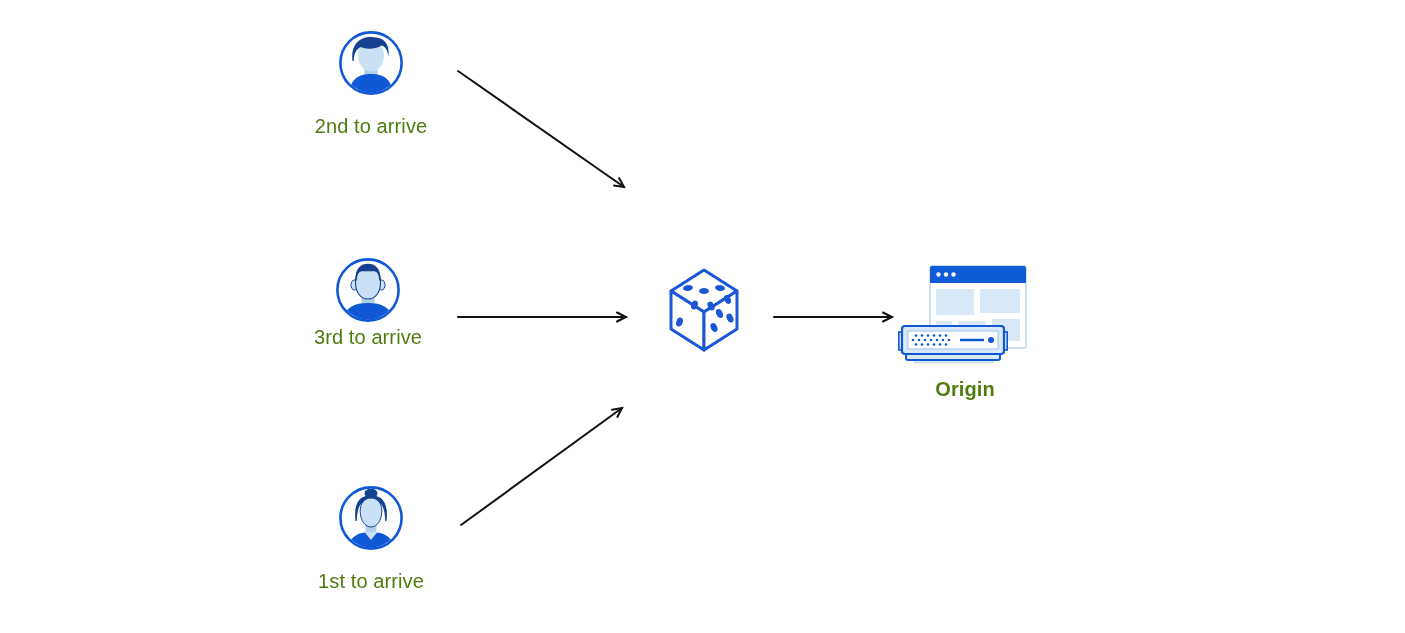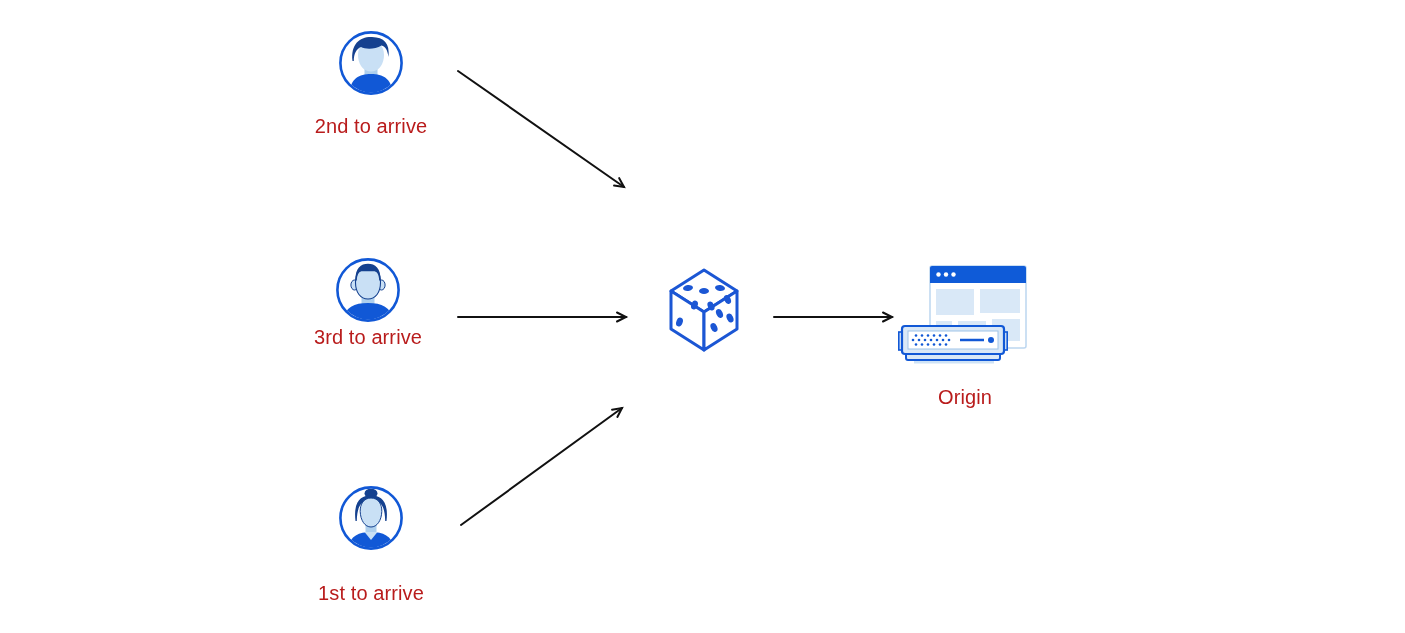--- a/index.html
+++ b/index.html
@@ -15,21 +15,21 @@
     background: #ffffff;
     overflow: hidden;
   }
   .abs { position: absolute; }
   .node-label {
     position: absolute;
     width: 160px;
     text-align: center;
     font-size: 20px;
     line-height: 22px;
-    color: #b91c1c;
+    color: #4d7c0f;
     letter-spacing: 0.1px;
   }
   .arrow-layer {
     position: absolute;
     left: 0; top: 0;
     width: 1405px;
     height: 633px;
     pointer-events: none;
   }
 </style>
@@ -87,21 +87,21 @@
       <g clip-path="url(#clipC)">
         <rect x="27.5" y="32" width="11" height="16" fill="#aecfed"></rect>
         <path d="M9,66 C11,51.5 20,47 33,47 C46,47 55,51.5 57,66 Z" fill="#1158d6"></path>
         <path d="M26.5,47 L33,55 L39.5,47 Z" fill="#c9e0f5"></path>
         <ellipse cx="33" cy="8.5" rx="6.5" ry="4.8" fill="#15418f"></ellipse>
         <path d="M17.5,36 C15,15 24,10.5 33,10.5 C42,10.5 51,15 48.5,36 L47.2,36 C47,22 43,17.5 39,17 C35,16.6 31,16.6 27,17 C23,17.5 19,22 18.8,36 Z" fill="#15418f"></path>
         <path d="M33,13 C40.5,13 44,19.5 43.8,26.5 C43.5,35.5 39,42 33,42 C27,42 22.5,35.5 22.2,26.5 C22,19.5 25.5,13 33,13 Z" fill="#c9e0f5" stroke="#15418f" stroke-width="1"></path>
       </g>
     </svg>
   </div>
-  <div class="node-label" style="left:291px; top:570px;margin-top:12px;">1st to arrive</div>
+  <div class="node-label" style="left:291px; top:570px;">1st to arrive</div>
 
   <div class="abs" style="left:668px; top:268px; width:72px; height:84px;">
     <svg viewBox="0 0 72 84" width="72" height="84">
       <g fill="#ffffff" stroke="#1b56d4" stroke-width="3" stroke-linejoin="round">
         <path d="M36,2 L69,23 L36,44 L3,23 Z"></path>
         <path d="M3,23 L36,44 L36,82 L3,61 Z"></path>
         <path d="M69,23 L36,44 L36,82 L69,61 Z"></path>
       </g>
       <g fill="#1b56d4">
 
@@ -161,21 +161,21 @@
           <circle cx="24" cy="88.5" r="1.3"></circle>
           <circle cx="30" cy="88.5" r="1.3"></circle>
           <circle cx="36" cy="88.5" r="1.3"></circle>
           <circle cx="42" cy="88.5" r="1.3"></circle>
           <circle cx="48" cy="88.5" r="1.3"></circle>
       </g>
       <line x1="62" y1="84" x2="86" y2="84" stroke="#1158d6" stroke-width="2.5"></line>
       <circle cx="93" cy="84" r="3" fill="#1158d6"></circle>
     </svg>
   </div>
-  <div class="node-label" style="left:885px; top:386px;">Origin</div>
+  <div class="node-label" style="left:885px; top:378px;font-weight:bold;">Origin</div>
 
   <svg class="arrow-layer">
     <defs>
       <marker id="arrowhead" markerUnits="userSpaceOnUse" markerWidth="16" markerHeight="16" refX="12.5" refY="8" orient="auto">
         <path d="M3.5,3.5 L12.5,8 L3.5,12.5" fill="none" stroke="#111111" stroke-width="2" stroke-linecap="round"></path>
       </marker>
     </defs>
     <g stroke="#111111" stroke-width="2" stroke-linecap="round">
       <line x1="458" y1="71" x2="624" y2="187" marker-end="url(#arrowhead)"></line>
       <line x1="458" y1="317" x2="626" y2="317" marker-end="url(#arrowhead)"></line>

